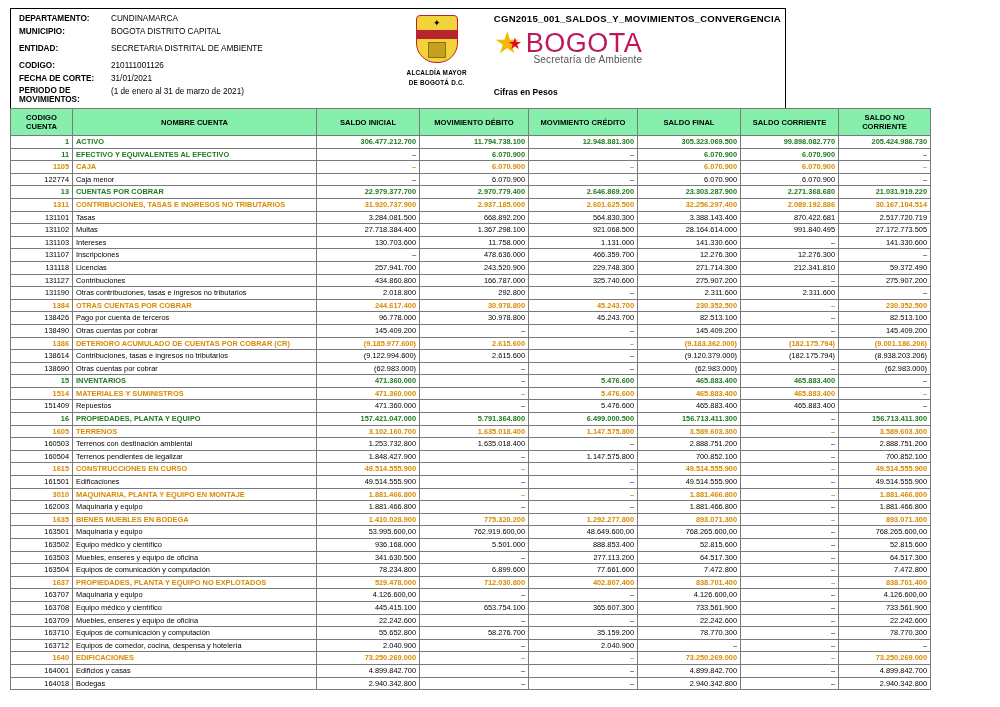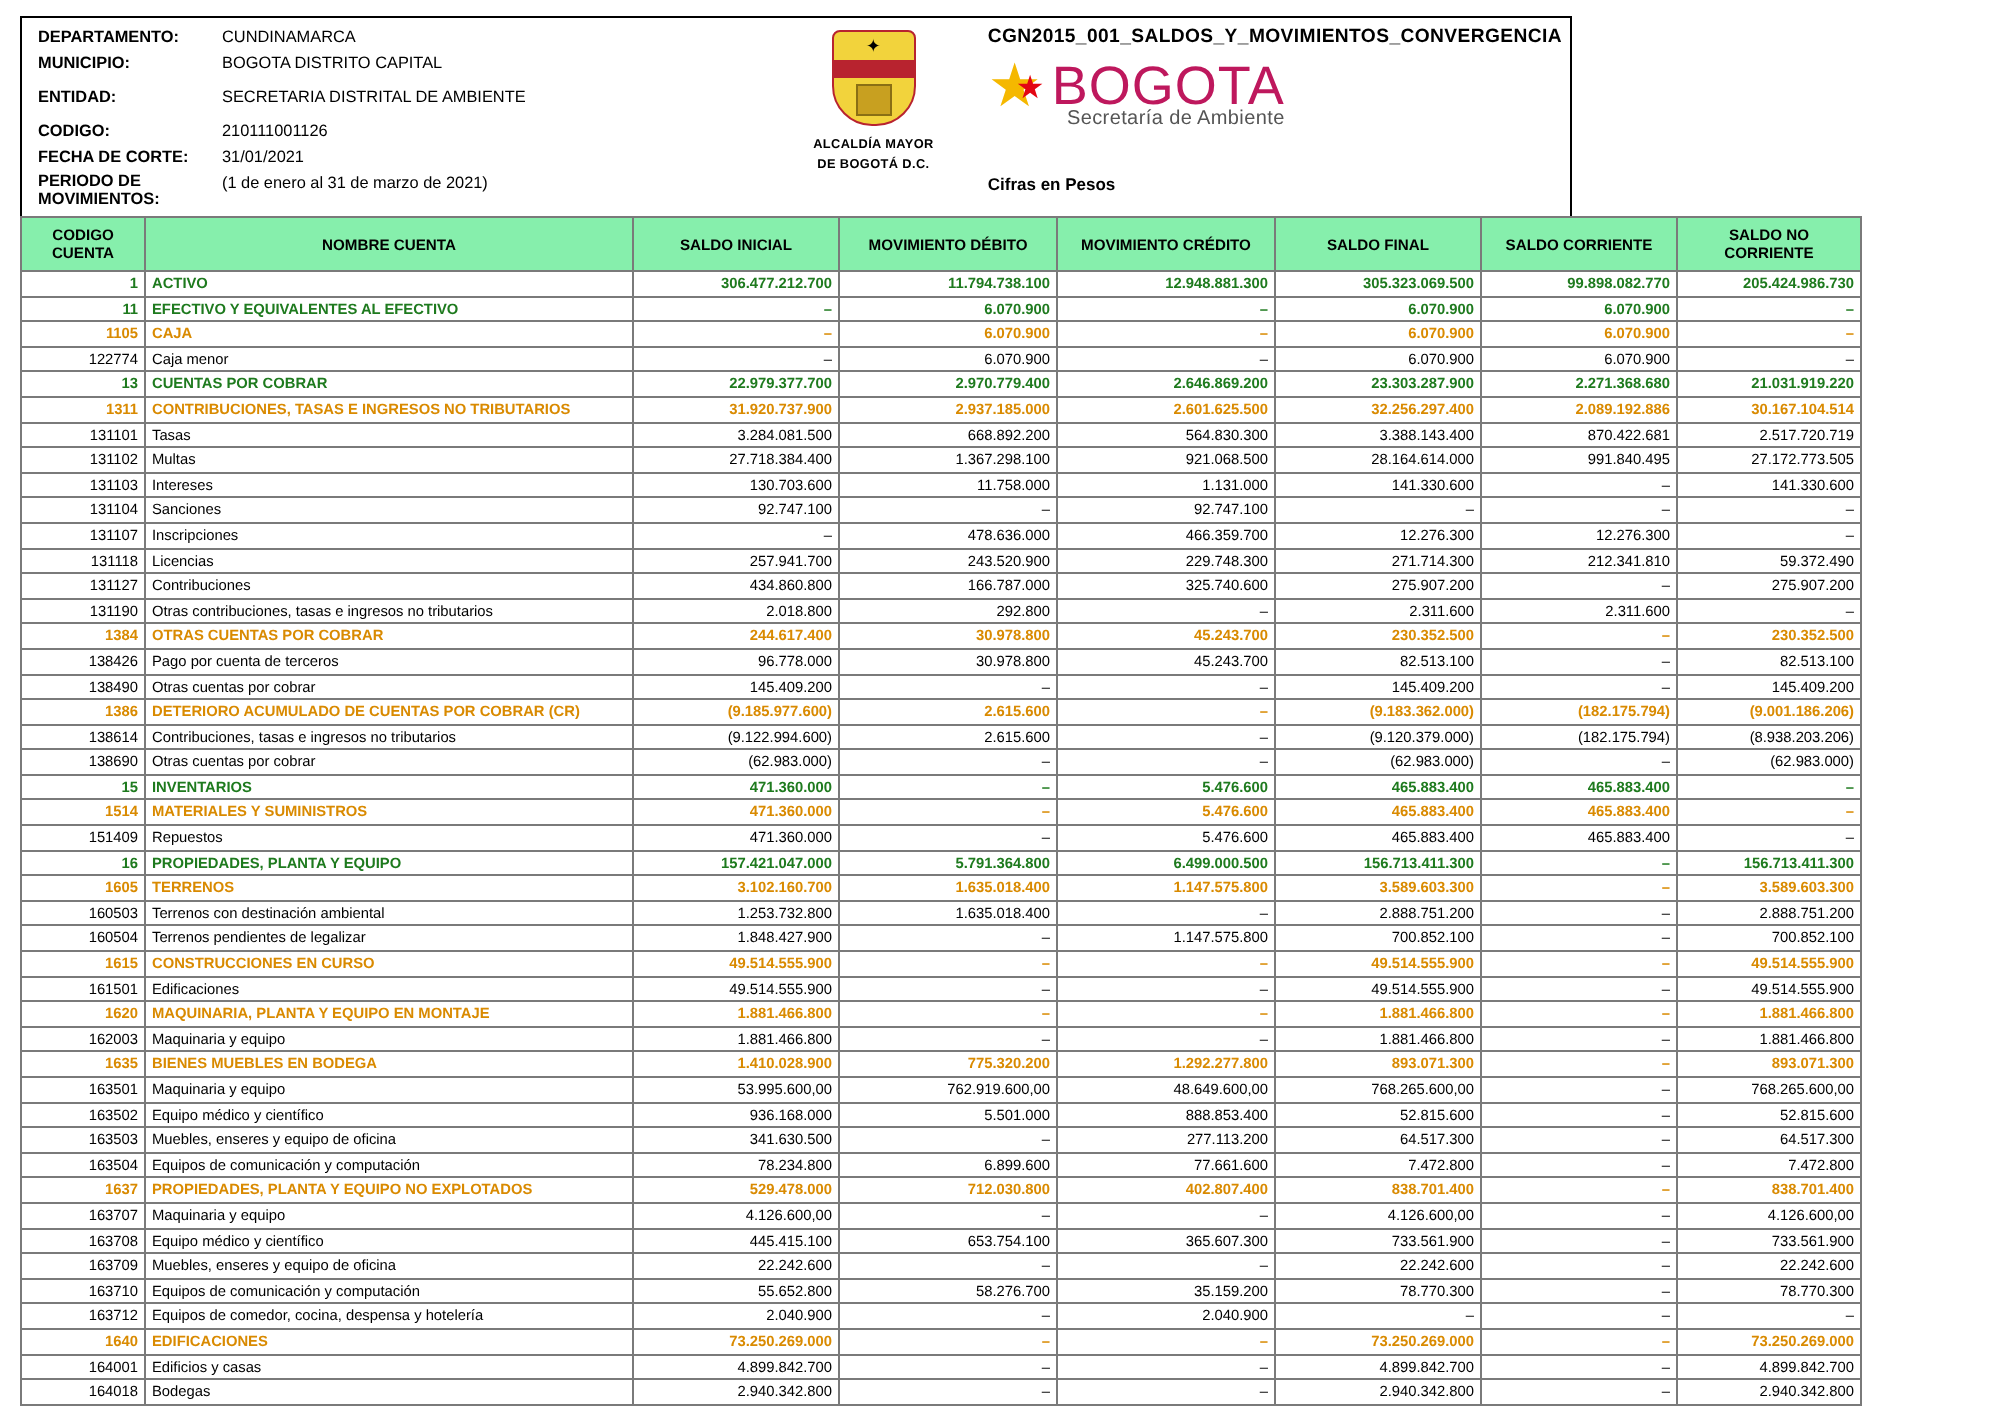--- a/index.html
+++ b/index.html
@@ -213,30 +213,20 @@
           <td class="code">131103</td>
           <td class="name">Intereses</td>
           <td class="num">130.703.600</td>
           <td class="num">11.758.000</td>
           <td class="num">1.131.000</td>
           <td class="num">141.330.600</td>
           <td class="num">–</td>
           <td class="num">141.330.600</td>
         </tr>
         <tr class="lvl-n">
-          <td class="code">131104</td>
-          <td class="name">Sanciones</td>
-          <td class="num">92.747.100</td>
-          <td class="num">–</td>
-          <td class="num">92.747.100</td>
-          <td class="num">–</td>
-          <td class="num">–</td>
-          <td class="num">–</td>
-        </tr>
-        <tr class="lvl-n">
           <td class="code">131107</td>
           <td class="name">Inscripciones</td>
           <td class="num">–</td>
           <td class="num">478.636.000</td>
           <td class="num">466.359.700</td>
           <td class="num">12.276.300</td>
           <td class="num">12.276.300</td>
           <td class="num">–</td>
         </tr>
         <tr class="lvl-n">
@@ -413,21 +403,21 @@
           <td class="code">161501</td>
           <td class="name">Edificaciones</td>
           <td class="num">49.514.555.900</td>
           <td class="num">–</td>
           <td class="num">–</td>
           <td class="num">49.514.555.900</td>
           <td class="num">–</td>
           <td class="num">49.514.555.900</td>
         </tr>
         <tr class="lvl-g">
-          <td class="code">1620</td>
+          <td class="code">3010</td>
           <td class="name">MAQUINARIA, PLANTA Y EQUIPO EN MONTAJE</td>
           <td class="num">1.881.466.800</td>
           <td class="num">–</td>
           <td class="num">–</td>
           <td class="num">1.881.466.800</td>
           <td class="num">–</td>
           <td class="num">1.881.466.800</td>
         </tr>
         <tr class="lvl-n">
           <td class="code">162003</td>

